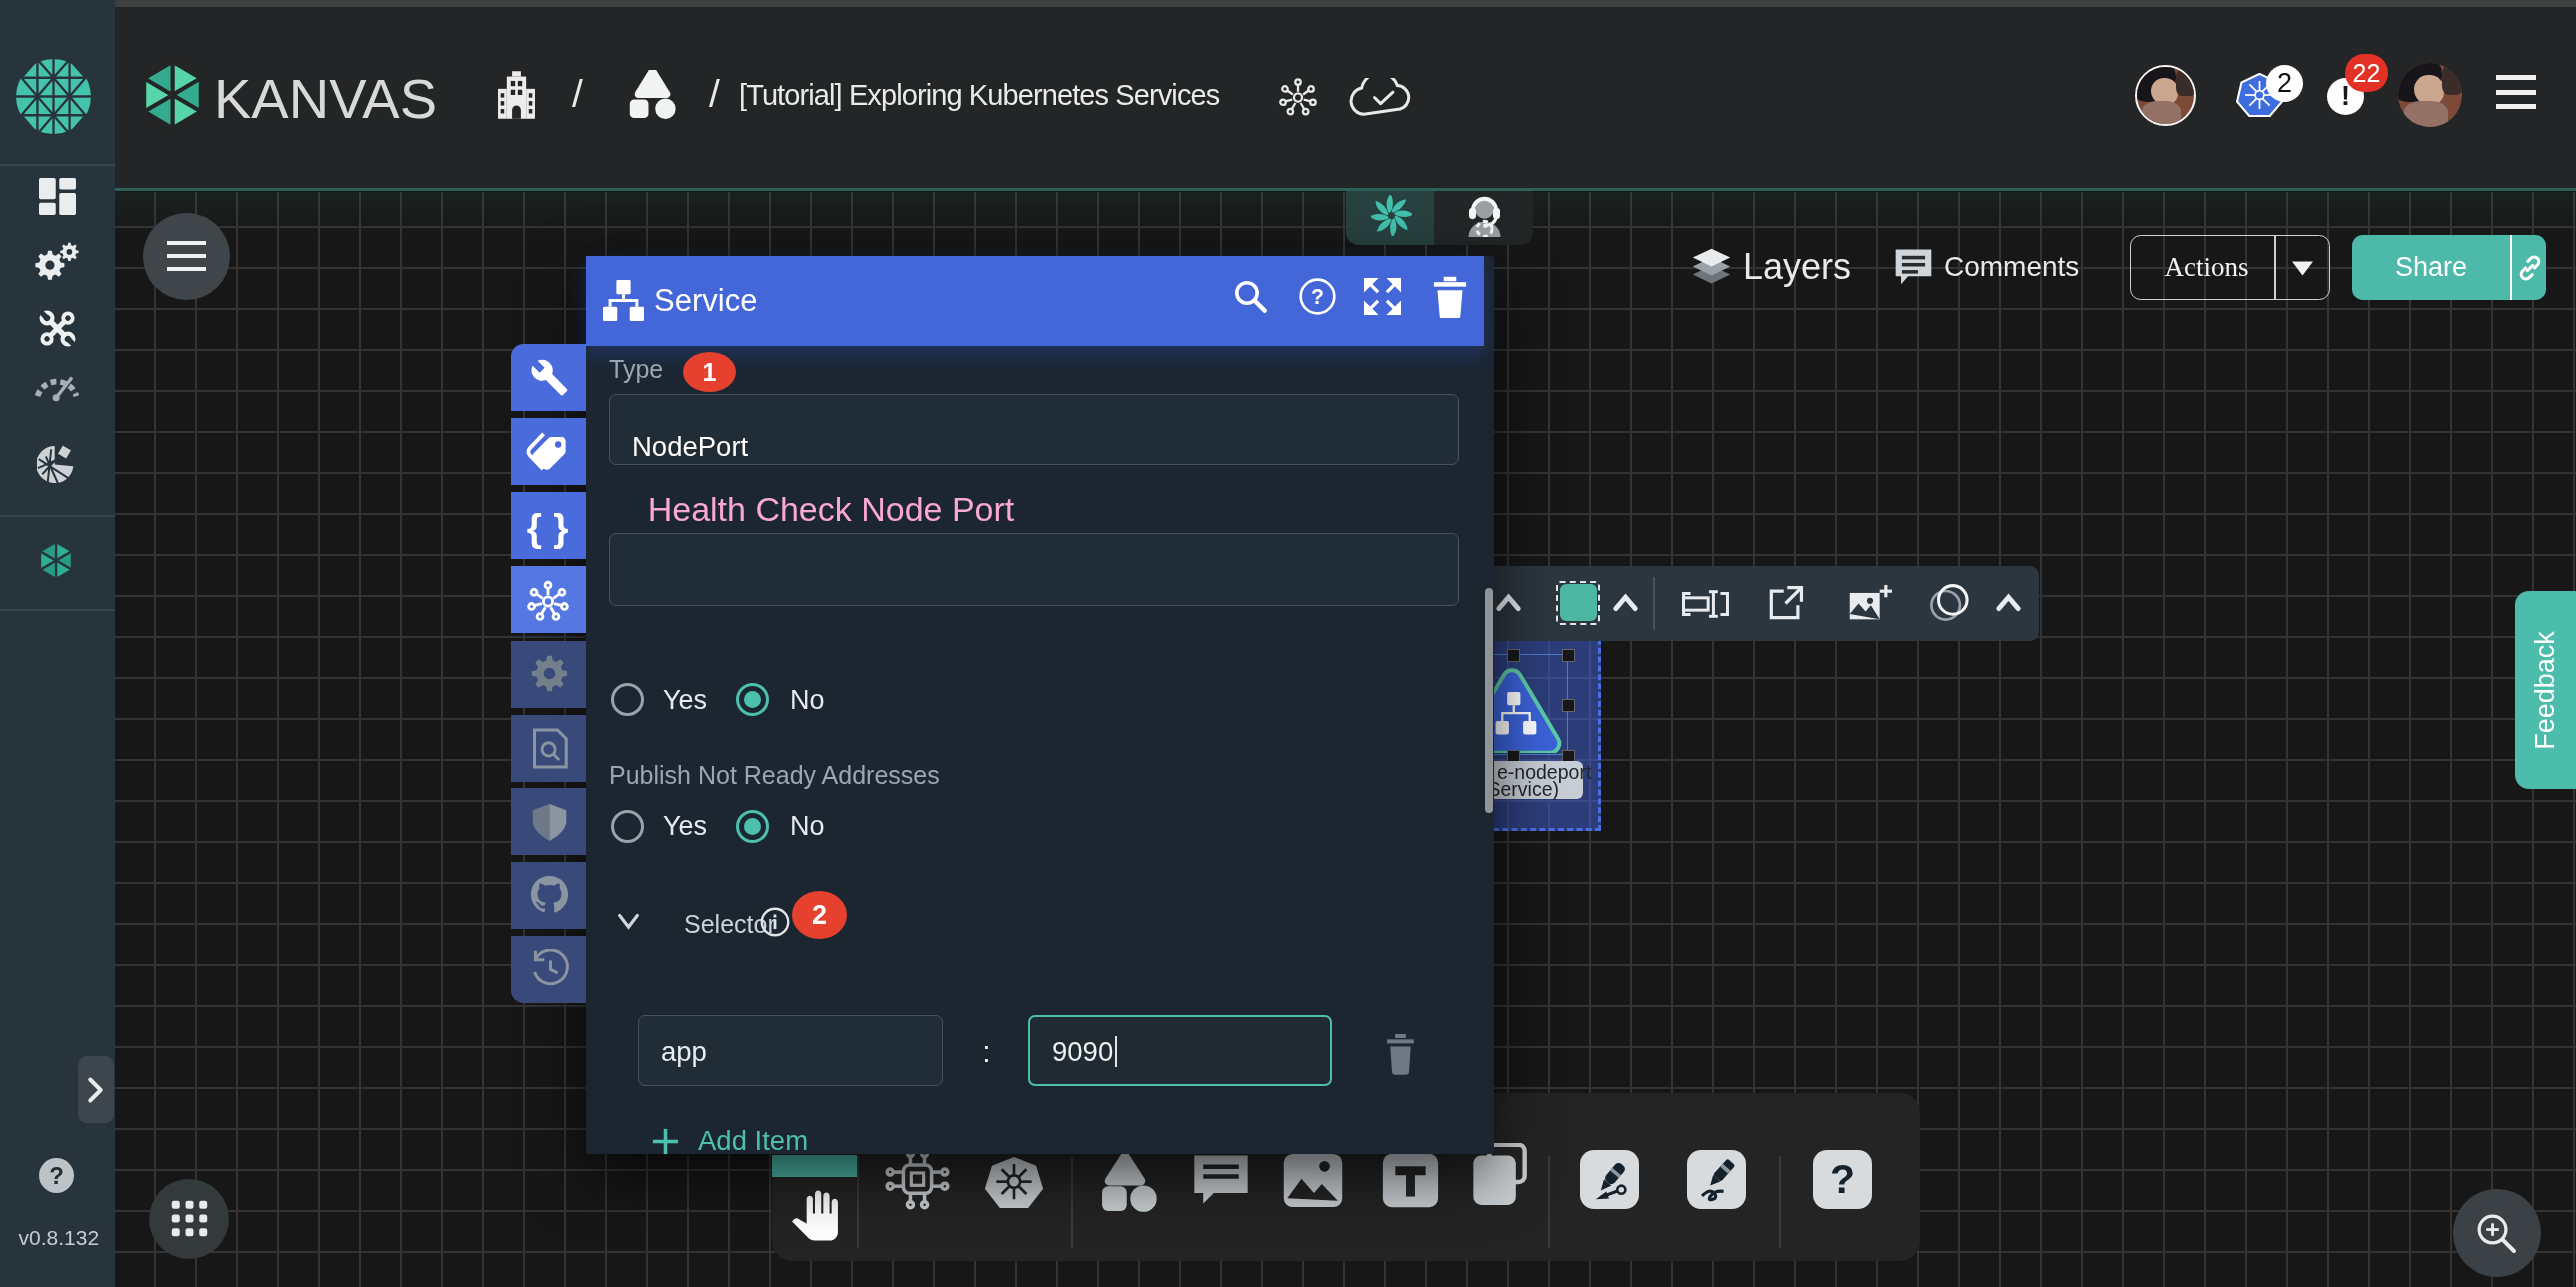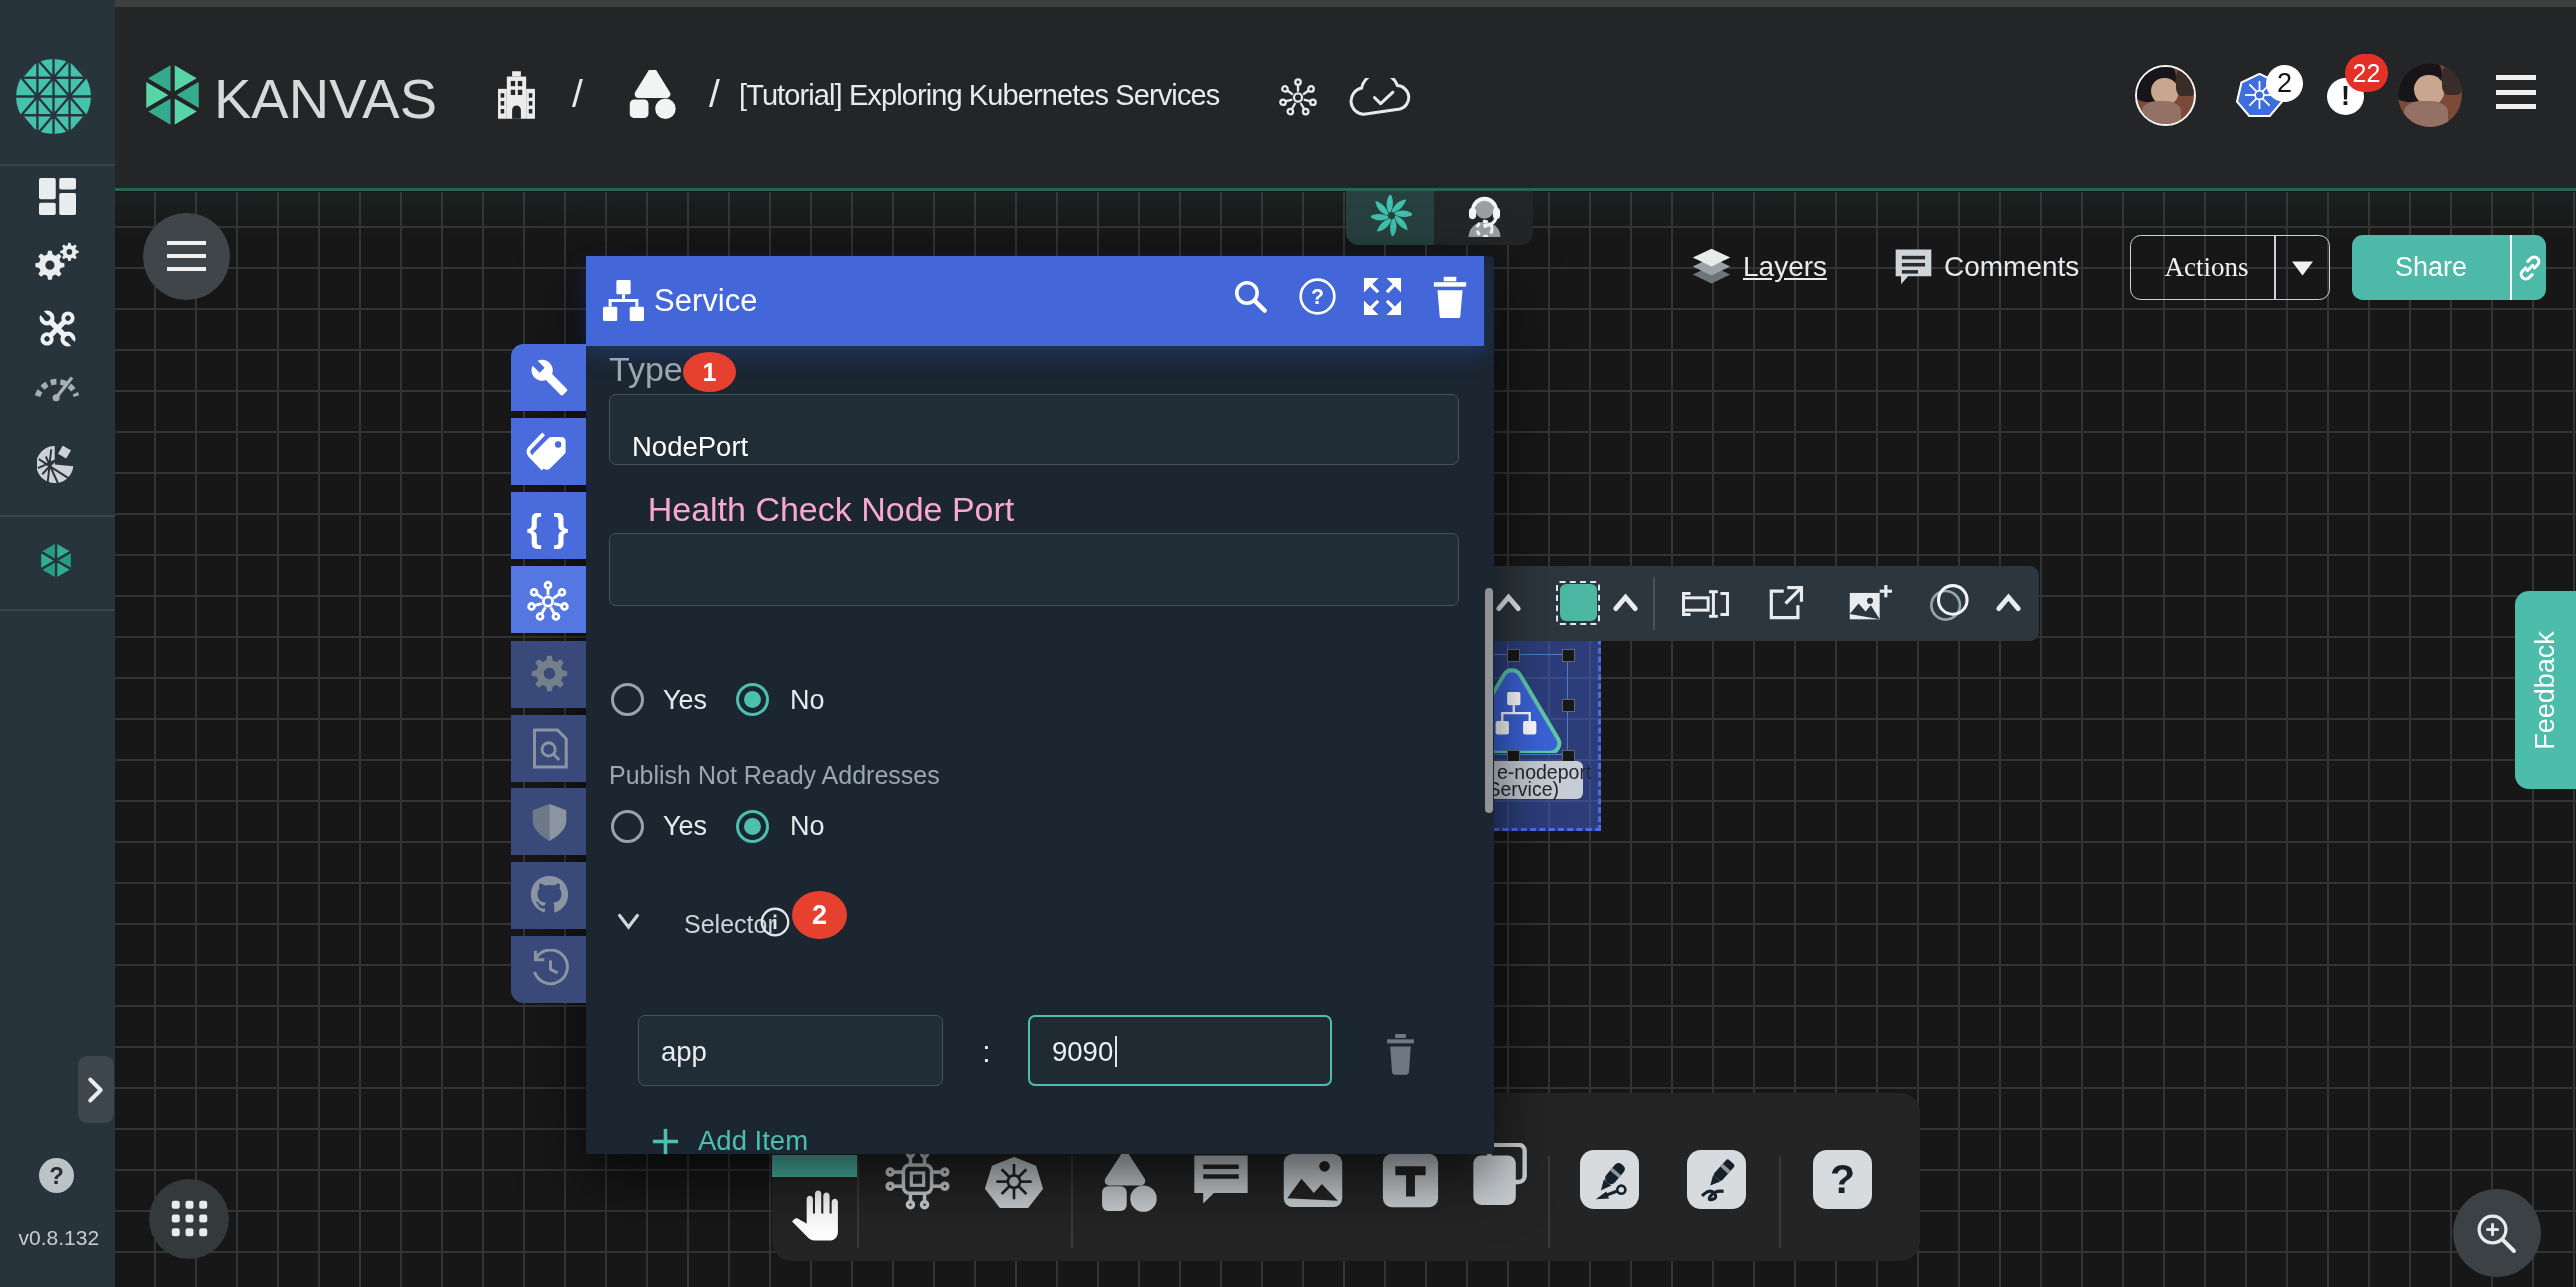--- a/index.html
+++ b/index.html
@@ -59,21 +59,21 @@
 <div class="abs" style="left:143px;top:213px;width:87px;height:87px;border-radius:50%;background:#3f4549;"></div>
 <div class="abs" style="left:167px;top:241px;width:39px;height:4.4px;background:#eef0f1;"></div>
 <div class="abs" style="left:167px;top:254px;width:39px;height:4.4px;background:#eef0f1;"></div>
 <div class="abs" style="left:167px;top:267px;width:39px;height:4.4px;background:#eef0f1;"></div>
 
 <svg class="abs" style="left:1691px;top:246px;" width="41" height="41" viewBox="0 0 46 46">
   <polygon points="23,22 44,32 23,42 2,32" fill="#6d757b"></polygon>
   <polygon points="23,13 44,23 23,33 2,23" fill="#9aa2a8"></polygon>
   <polygon points="23,3 44,13 23,23 2,13" fill="#e8ebec"></polygon>
 </svg>
-<div class="abs" style="left:1743px;top:248px;width:142px;height:37px;color:#e7eaec;font-size:28px;line-height:37px;text-decoration:underline;">Layers</div>
+<div class="abs" style="left:1743px;top:248px;width:142px;height:37px;color:#e7eaec;font-size:36px;line-height:37px;">Layers</div>
 <svg class="abs" style="left:1892px;top:246px;" width="43" height="41" viewBox="0 0 48 46">
   <path d="M4 4 h40 v30 h-26 l-8 9 v-9 h-6 z" fill="#cfd5d9"></path>
   <rect x="11" y="11" width="26" height="4" fill="#2a2b2c"></rect>
   <rect x="11" y="19" width="26" height="4" fill="#2a2b2c"></rect>
   <rect x="11" y="27" width="18" height="4" fill="#2a2b2c"></rect>
 </svg>
 <div class="abs" style="left:1944px;top:248px;width:178px;height:37px;color:#e7eaec;font-size:28px;line-height:37px;">Comments</div>
 
 <div class="abs" style="left:2130px;top:235px;width:200px;height:65px;border:1.8px solid #ccd2d8;border-radius:10.7px;box-sizing:border-box;"></div>
 <div class="abs" style="left:2139px;top:235px;width:135px;height:65px;color:#f0f2f3;font-size:27px;line-height:65px;text-align:center;font-family:Liberation Serif, serif;">Actions</div>
@@ -515,21 +515,21 @@
   </g>
 </svg>
 <svg class="abs" style="left:1432px;top:275px;" width="36" height="43" viewBox="0 0 40 48">
   <g fill="#ffffff">
     <rect x="2" y="8" width="36" height="5"></rect>
     <rect x="13" y="2" width="14" height="5"></rect>
     <path d="M6 17 h28 l-2.5 29 a3 3 0 0 1 -3 2.8 h-17 a3 3 0 0 1 -3 -2.8 z"></path>
   </g>
 </svg>
 
-<div class="abs" style="left:609px;top:353px;width:107px;height:32px;color:#9aa7b1;font-size:34px;line-height:32px;">Type</div>
+<div class="abs" style="left:609px;top:353px;width:107px;height:32px;color:#9aa7b1;font-size:25px;line-height:32px;">Type</div>
 <div class="abs" style="left:683px;top:352px;width:53px;height:40px;border-radius:50%;background:#e6402e;color:#fff;font-size:25px;font-weight:bold;text-align:center;line-height:40px;">1</div>
 <div class="abs" style="left:609px;top:394px;width:850px;height:71px;background:#212d36;border:1.3px solid #47525c;border-radius:7px;box-sizing:border-box;"></div>
 <div class="abs" style="left:632px;top:414px;width:355px;height:34px;color:#ffffff;font-size:27.5px;line-height:34px;margin-top:16px;">NodePort</div>
 
 <div class="abs" style="left:609px;top:493px;width:444px;height:32px;color:#f9a8d4;font-size:34px;line-height:32px;text-align:center;">Health Check Node Port</div>
 <div class="abs" style="left:609px;top:533px;width:850px;height:73px;background:#212d36;border:1.3px solid #47525c;border-radius:7px;box-sizing:border-box;"></div>
 
 <div class="abs" style="left:611px;top:683px;width:33px;height:33px;border-radius:50%;border:3.1px solid #99a3ad;box-sizing:border-box;"></div>
 <div class="abs" style="left:663px;top:684px;width:89px;height:32px;color:#e6eaed;font-size:27px;line-height:32px;">Yes</div>
 <div class="abs" style="left:736px;top:683px;width:33px;height:33px;border-radius:50%;border:3.1px solid #4cbfae;box-sizing:border-box;"></div>

